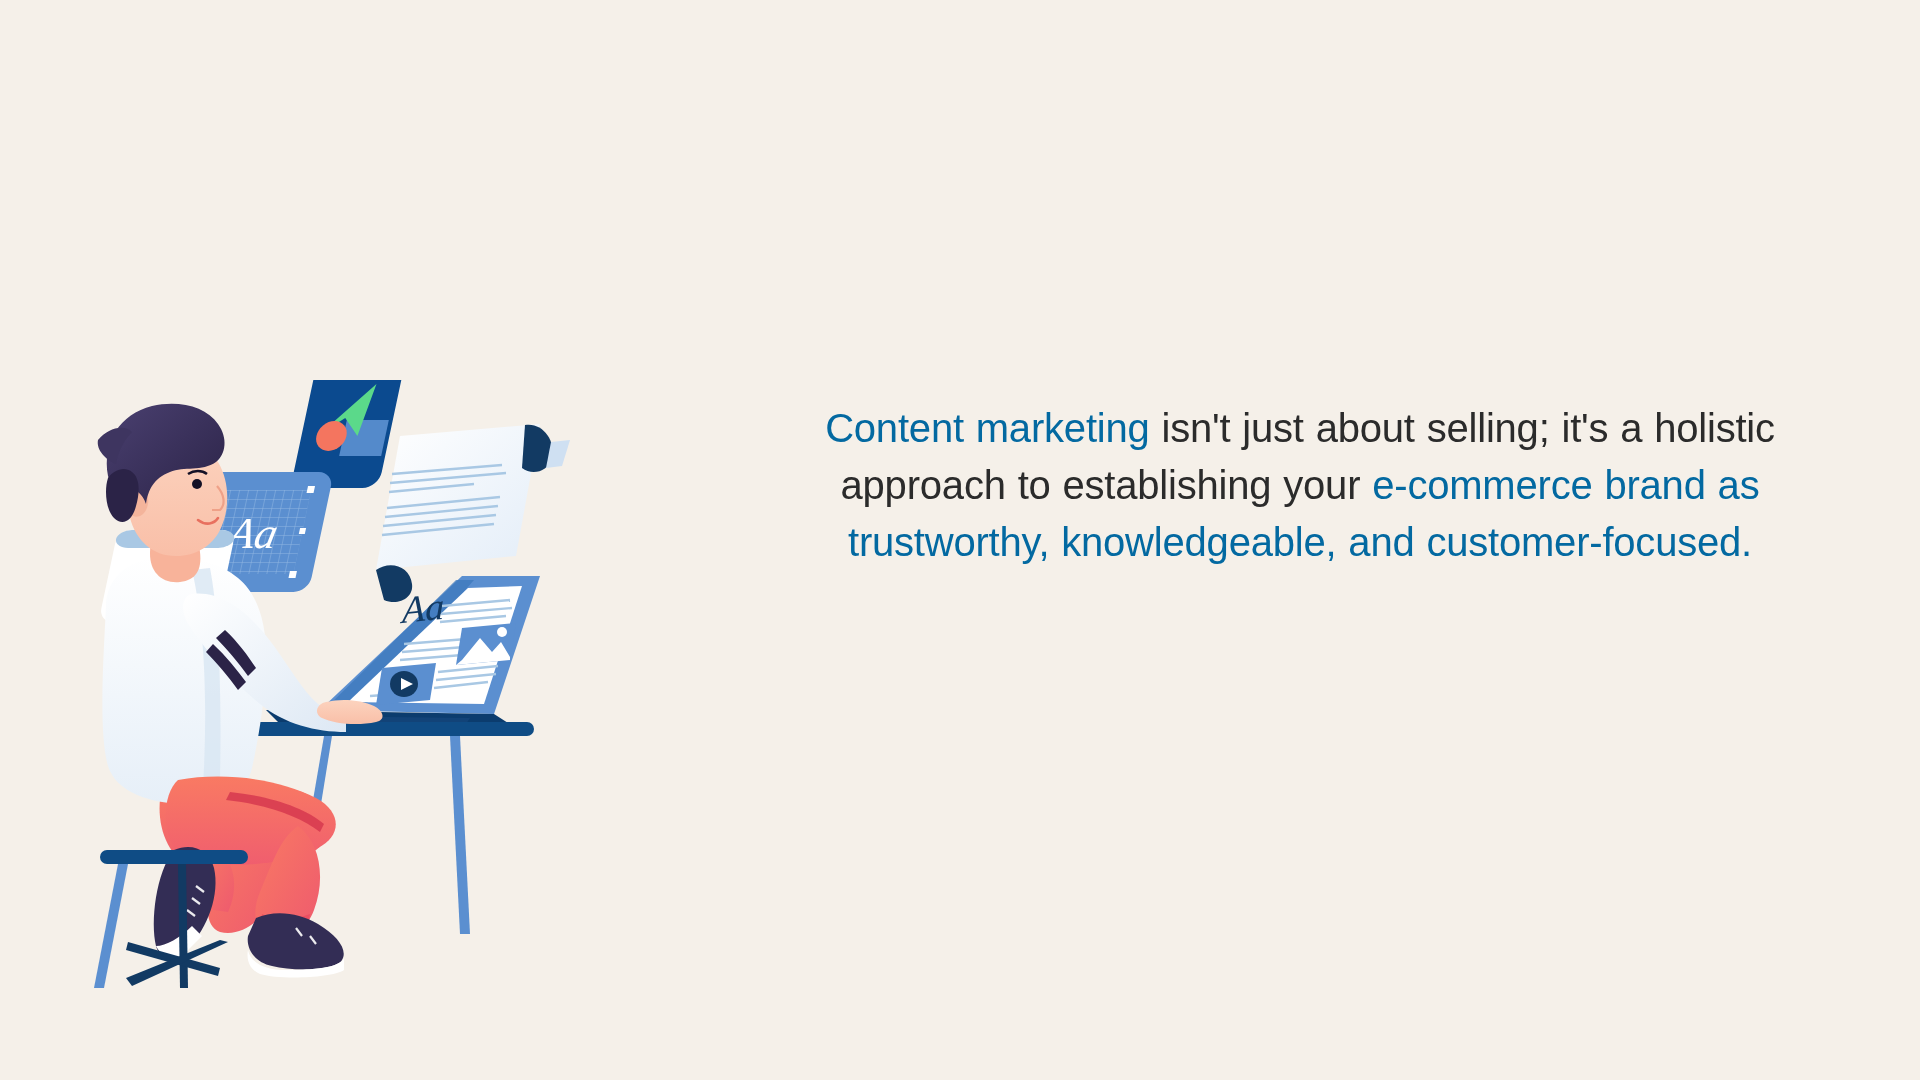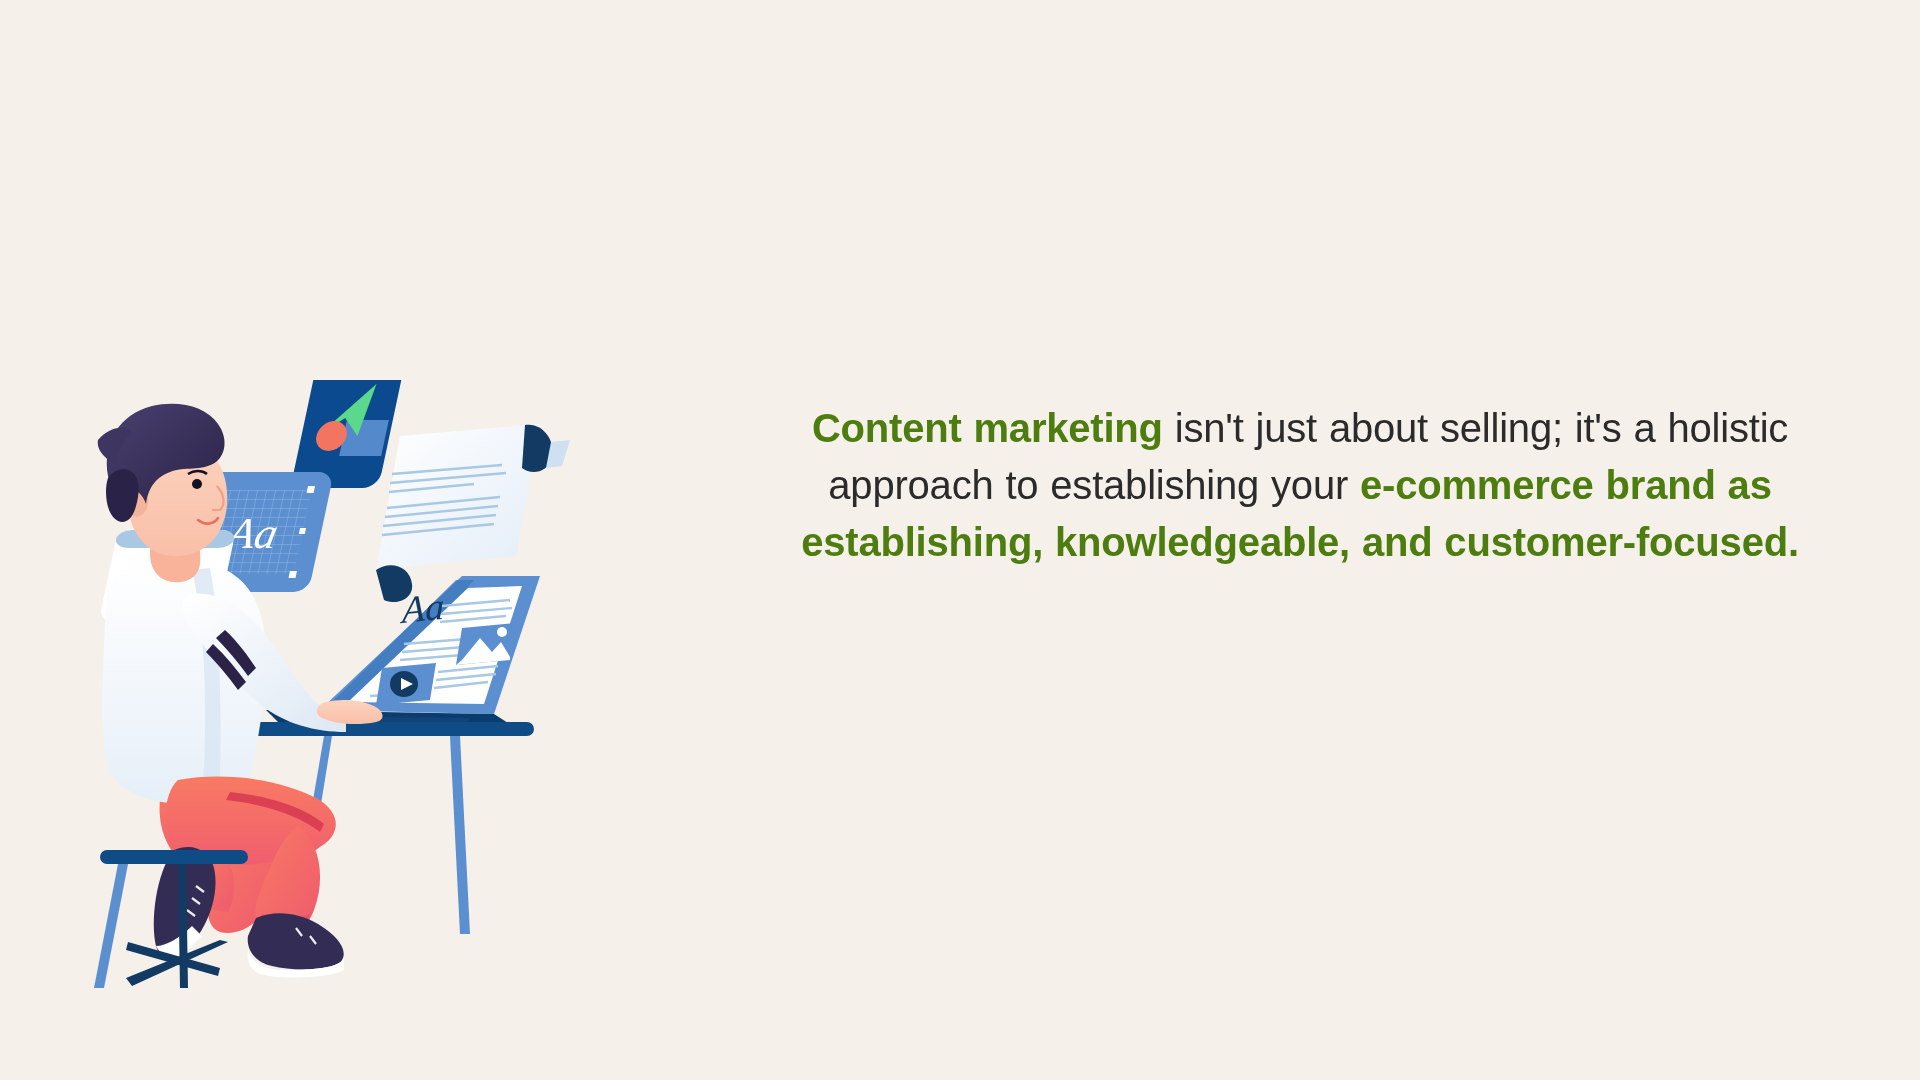--- a/index.html
+++ b/index.html
@@ -47,22 +47,22 @@
     margin: 0;
     font-family: "Liberation Sans", sans-serif;
     font-size: 40px;
     line-height: 1.42;
     letter-spacing: -0.2px;
     color: #2B2B2B;
     font-weight: 400;
     word-spacing: 1px;
   }
   #quote-text .em {
-    font-weight: 700;
-    color: #4d7c0f;
+    font-weight: 400;
+    color: #0369a1;
   }
 </style>
 </head>
 <body>
 
 <div id="stage">
 
   <div id="illustration">
     <svg viewBox="0 0 600 620" xmlns="http://www.w3.org/2000/svg">
       <defs>
@@ -280,17 +280,17 @@
         <path d="M 48 484 L 58 484 L 34 608 L 24 608 Z" fill="#5B8FD0"></path>
         <path d="M 108 484 L 116 484 L 118 608 L 110 608 Z" fill="#123A63"></path>
         <path d="M 58 562 L 150 588 L 148 596 L 56 570 Z" fill="#123A63"></path>
         <path d="M 150 560 L 158 562 L 62 606 L 56 598 Z" fill="#123A63"></path>
       </g>
     </svg>
   </div>
 
   <div id="quote-block">
     <p id="quote-text">
-      <span class="em">Content marketing</span><span> isn't just about selling; it's a holistic approach to establishing your </span><span class="em">e-commerce brand as establishing, knowledgeable, and customer-focused.</span>
+      <span class="em">Content marketing</span><span> isn't just about selling; it's a holistic approach to establishing your </span><span class="em">e-commerce brand as trustworthy, knowledgeable, and customer-focused.</span>
     </p>
   </div>
 
 </div>
 
 </body></html>

